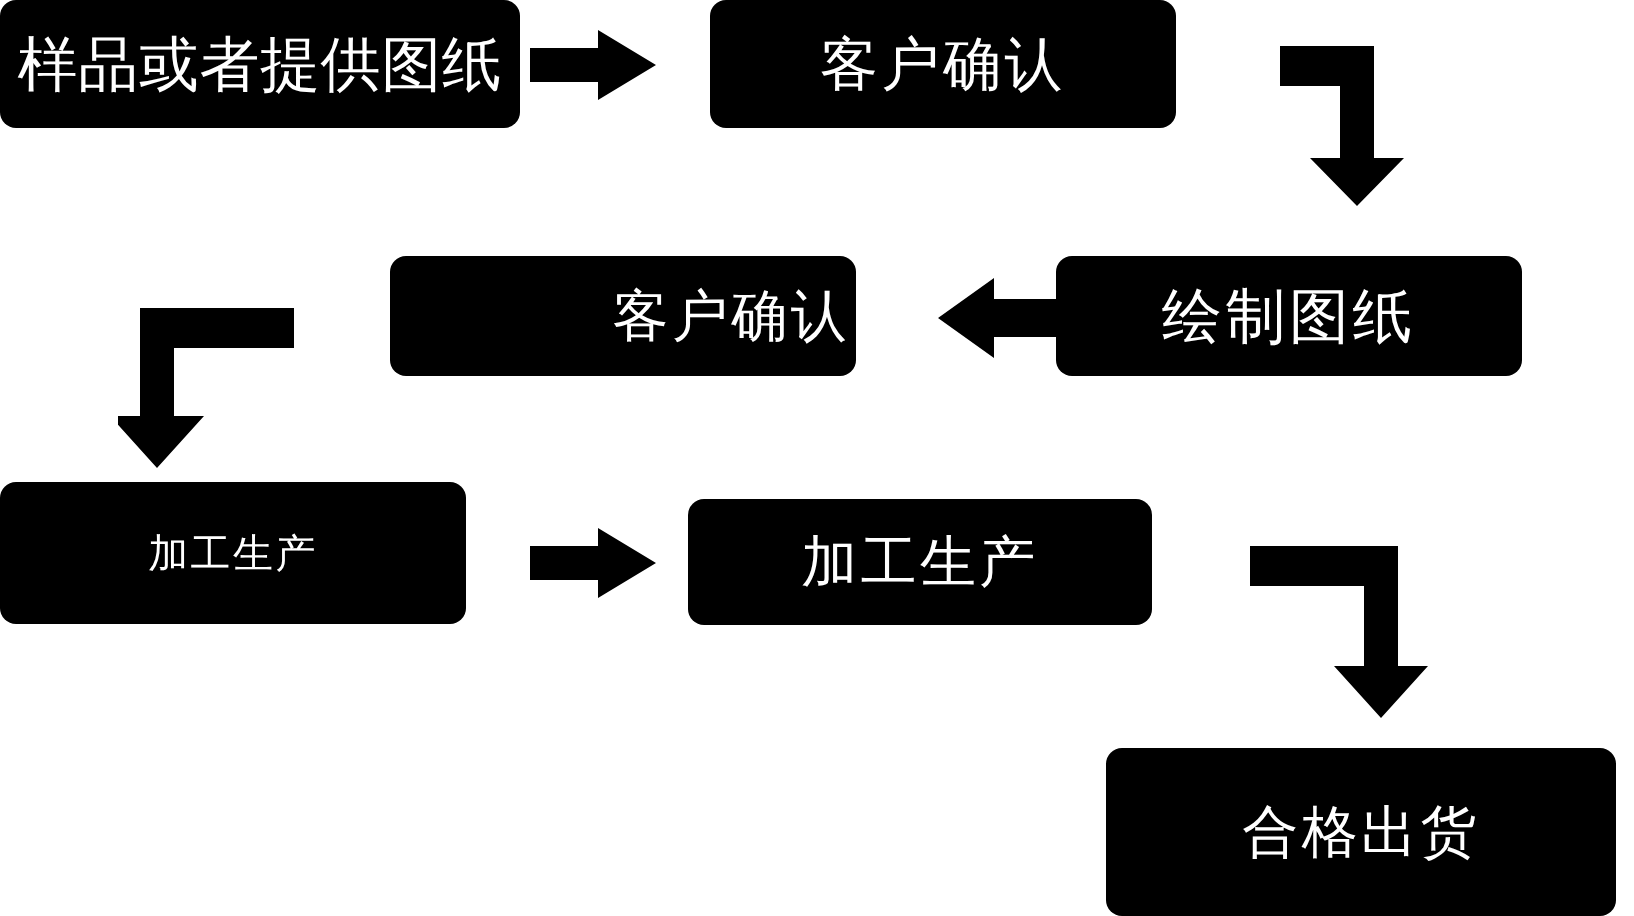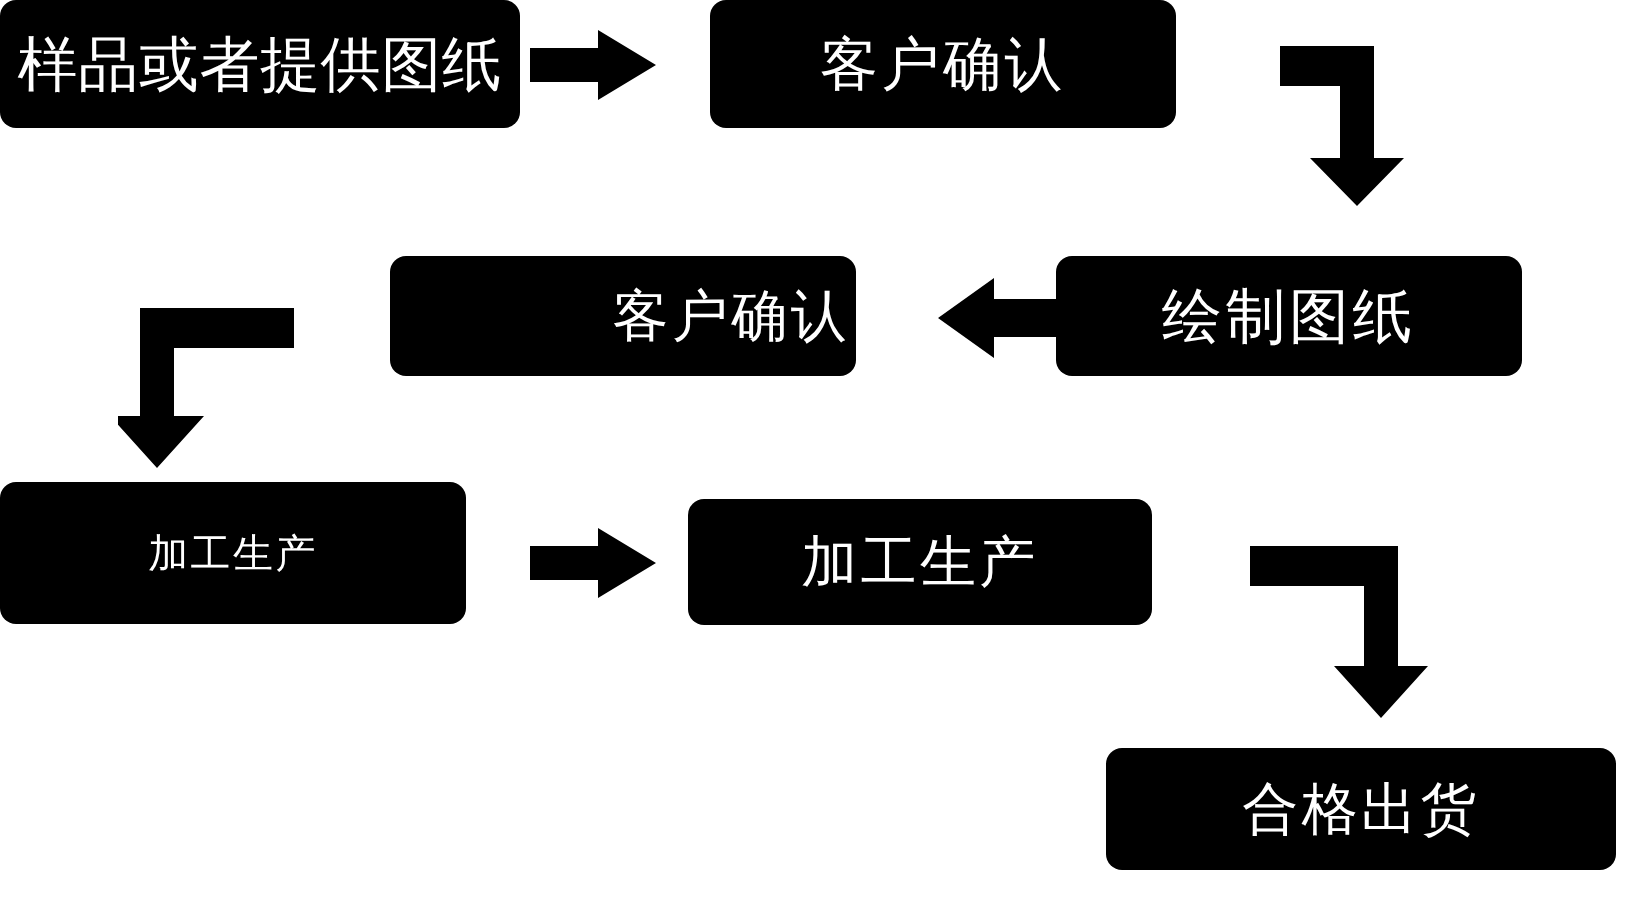--- a/index.html
+++ b/index.html
@@ -38,21 +38,21 @@
   }
 
   
   #node-sample      { left: 0px;    top: 0px;   width: 520px; height: 128px; font-size: 60px; border-radius: 16px; }
   #node-sample .node-label { letter-spacing: 0.01em; }
   #node-payment     { left: 710px;  top: 0px;   width: 466px; height: 128px; font-size: 58px; border-radius: 16px; }
   #node-confirm     { left: 390px;  top: 256px; width: 466px; height: 120px; font-size: 56px; border-radius: 16px; justify-content: flex-end; }
   #node-drawing     { left: 1056px; top: 256px; width: 466px; height: 120px; font-size: 60px; border-radius: 16px; }
   #node-production  { left: 0px;    top: 482px; width: 466px; height: 142px; font-size: 40px; border-radius: 16px; }
   #node-inspection  { left: 688px;  top: 499px; width: 464px; height: 126px; font-size: 56px; border-radius: 16px; }
-  #node-shipping    { left: 1106px; top: 748px; width: 510px; height: 122px; font-size: 56px; border-radius: 16px; }
+  #node-shipping    { left: 1106px; top: 748px; width: 510px; height: 168px; font-size: 56px; border-radius: 16px; }
 
   
   .connector {
     position: absolute;
     pointer-events: none;
   }
   .connector svg { display: block; }
 
   #arrow-sample-to-payment  { left: 530px;  top: 30px;  }
   #arrow-payment-to-drawing { left: 1222px; top: 38px;  }

